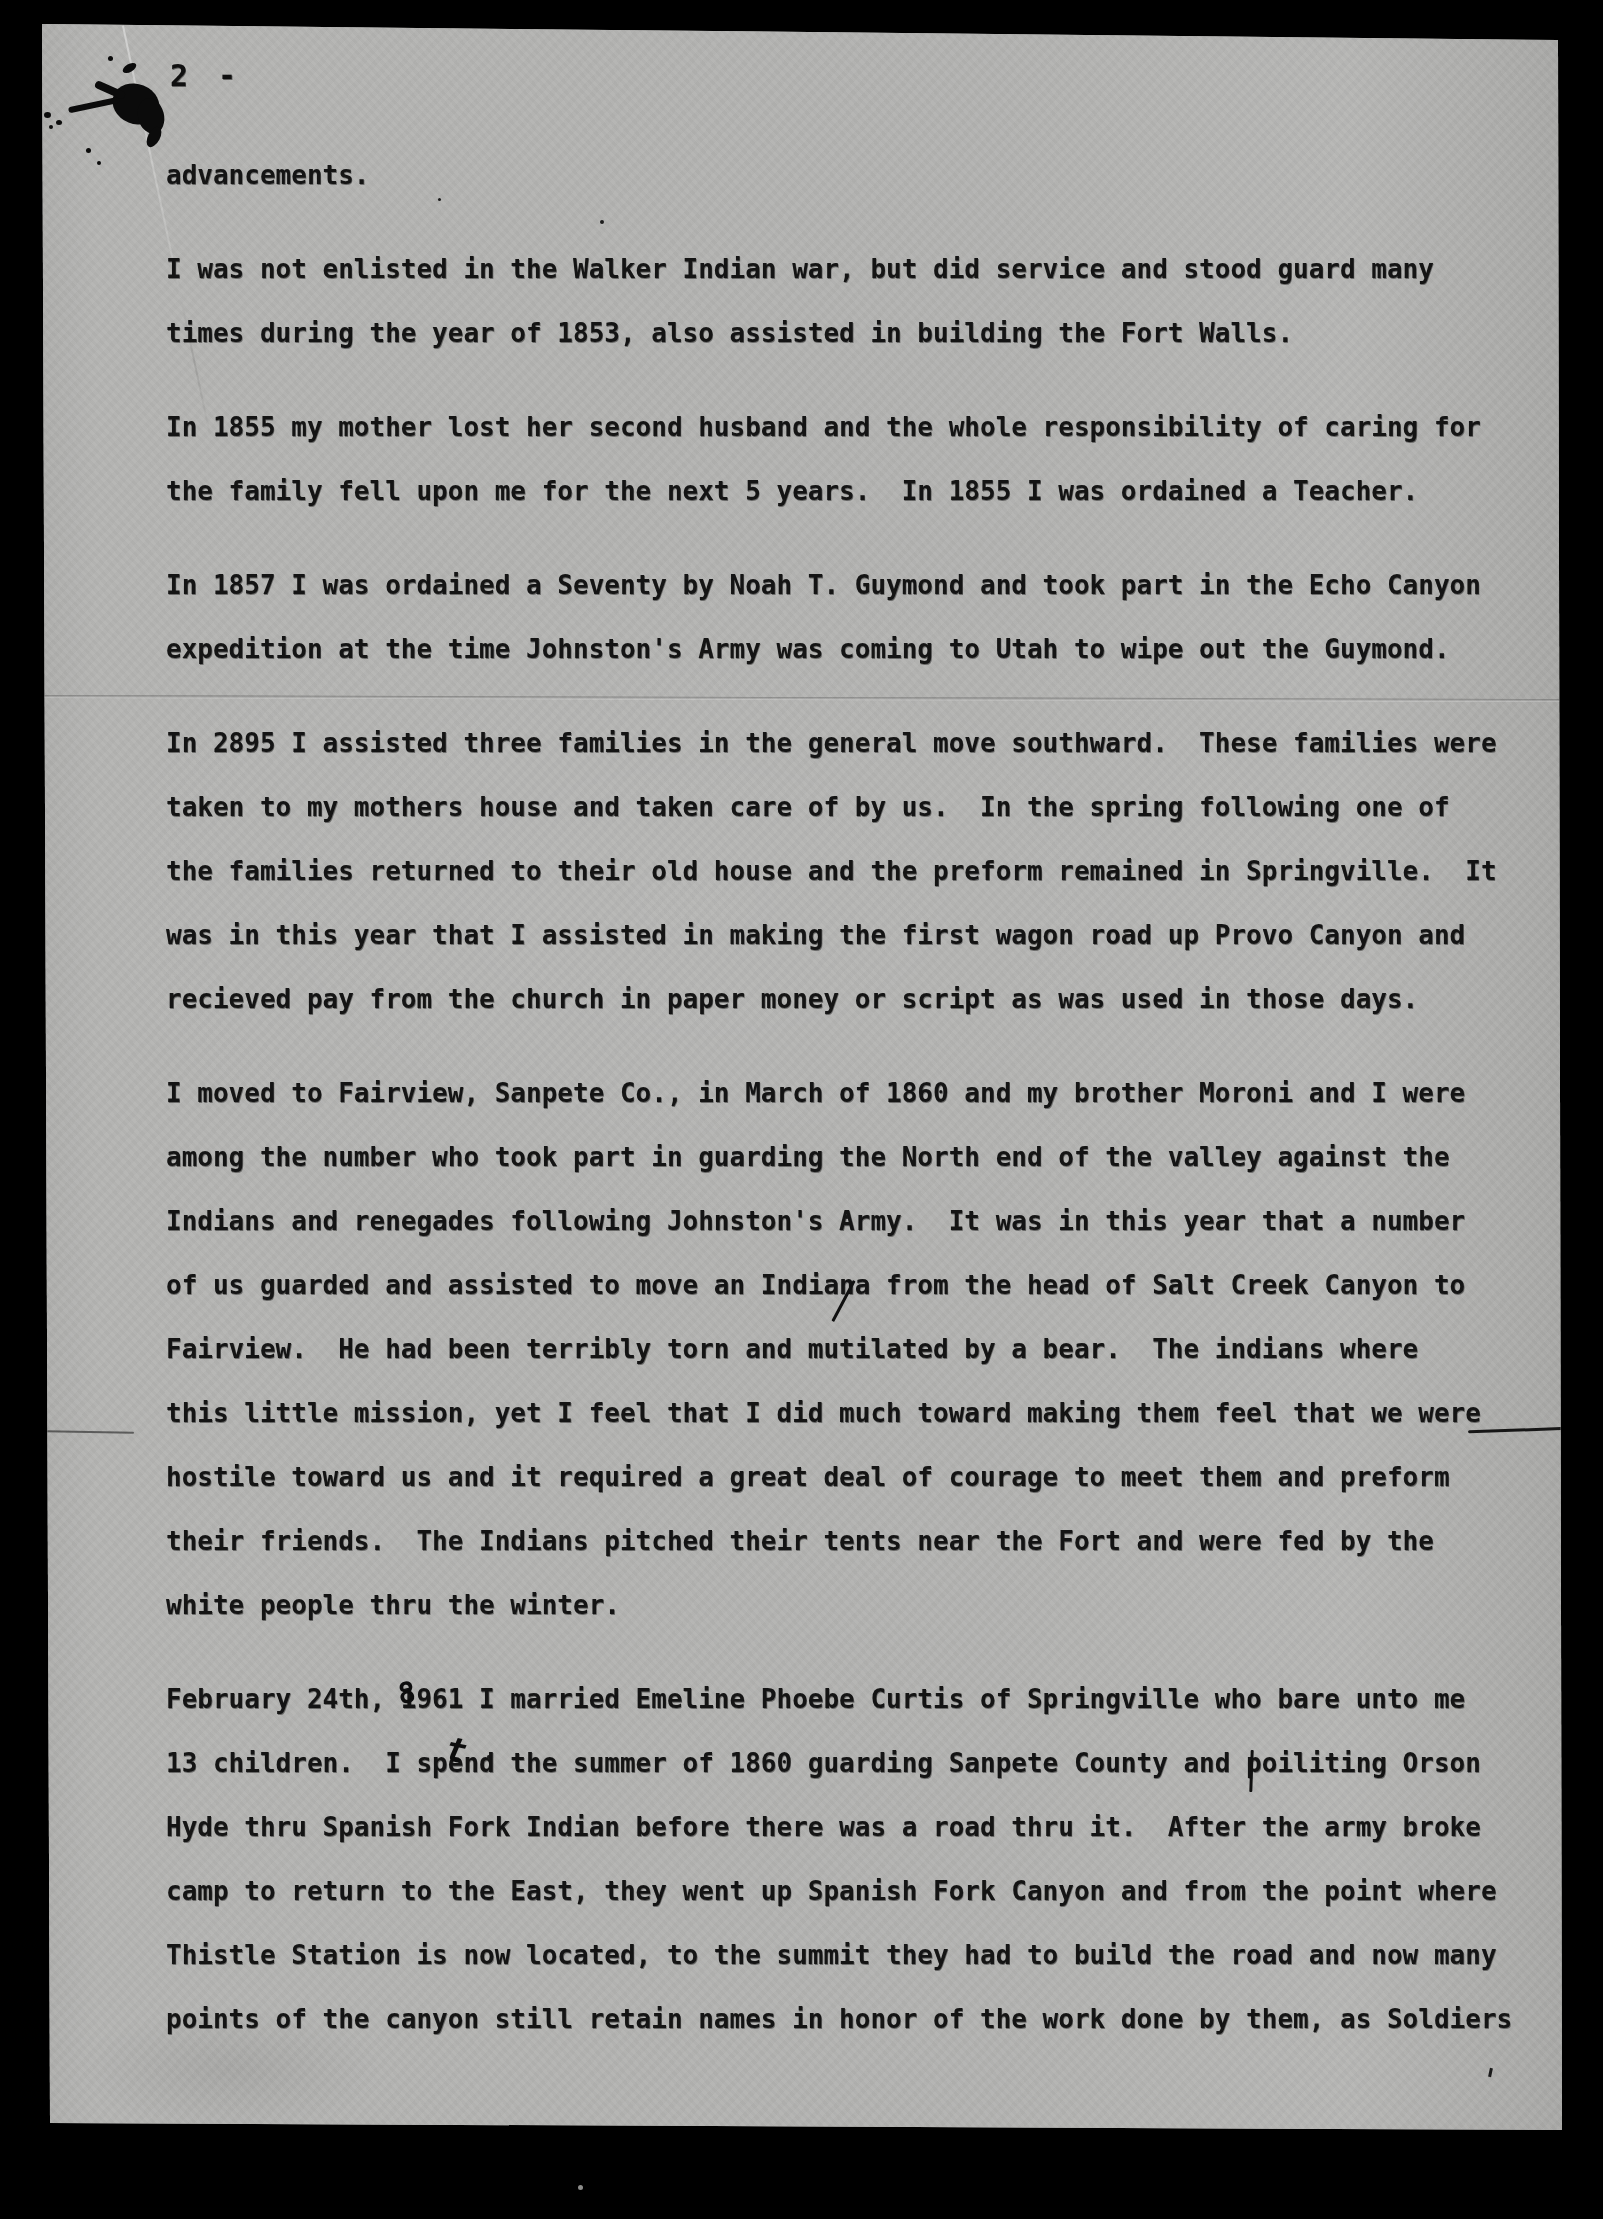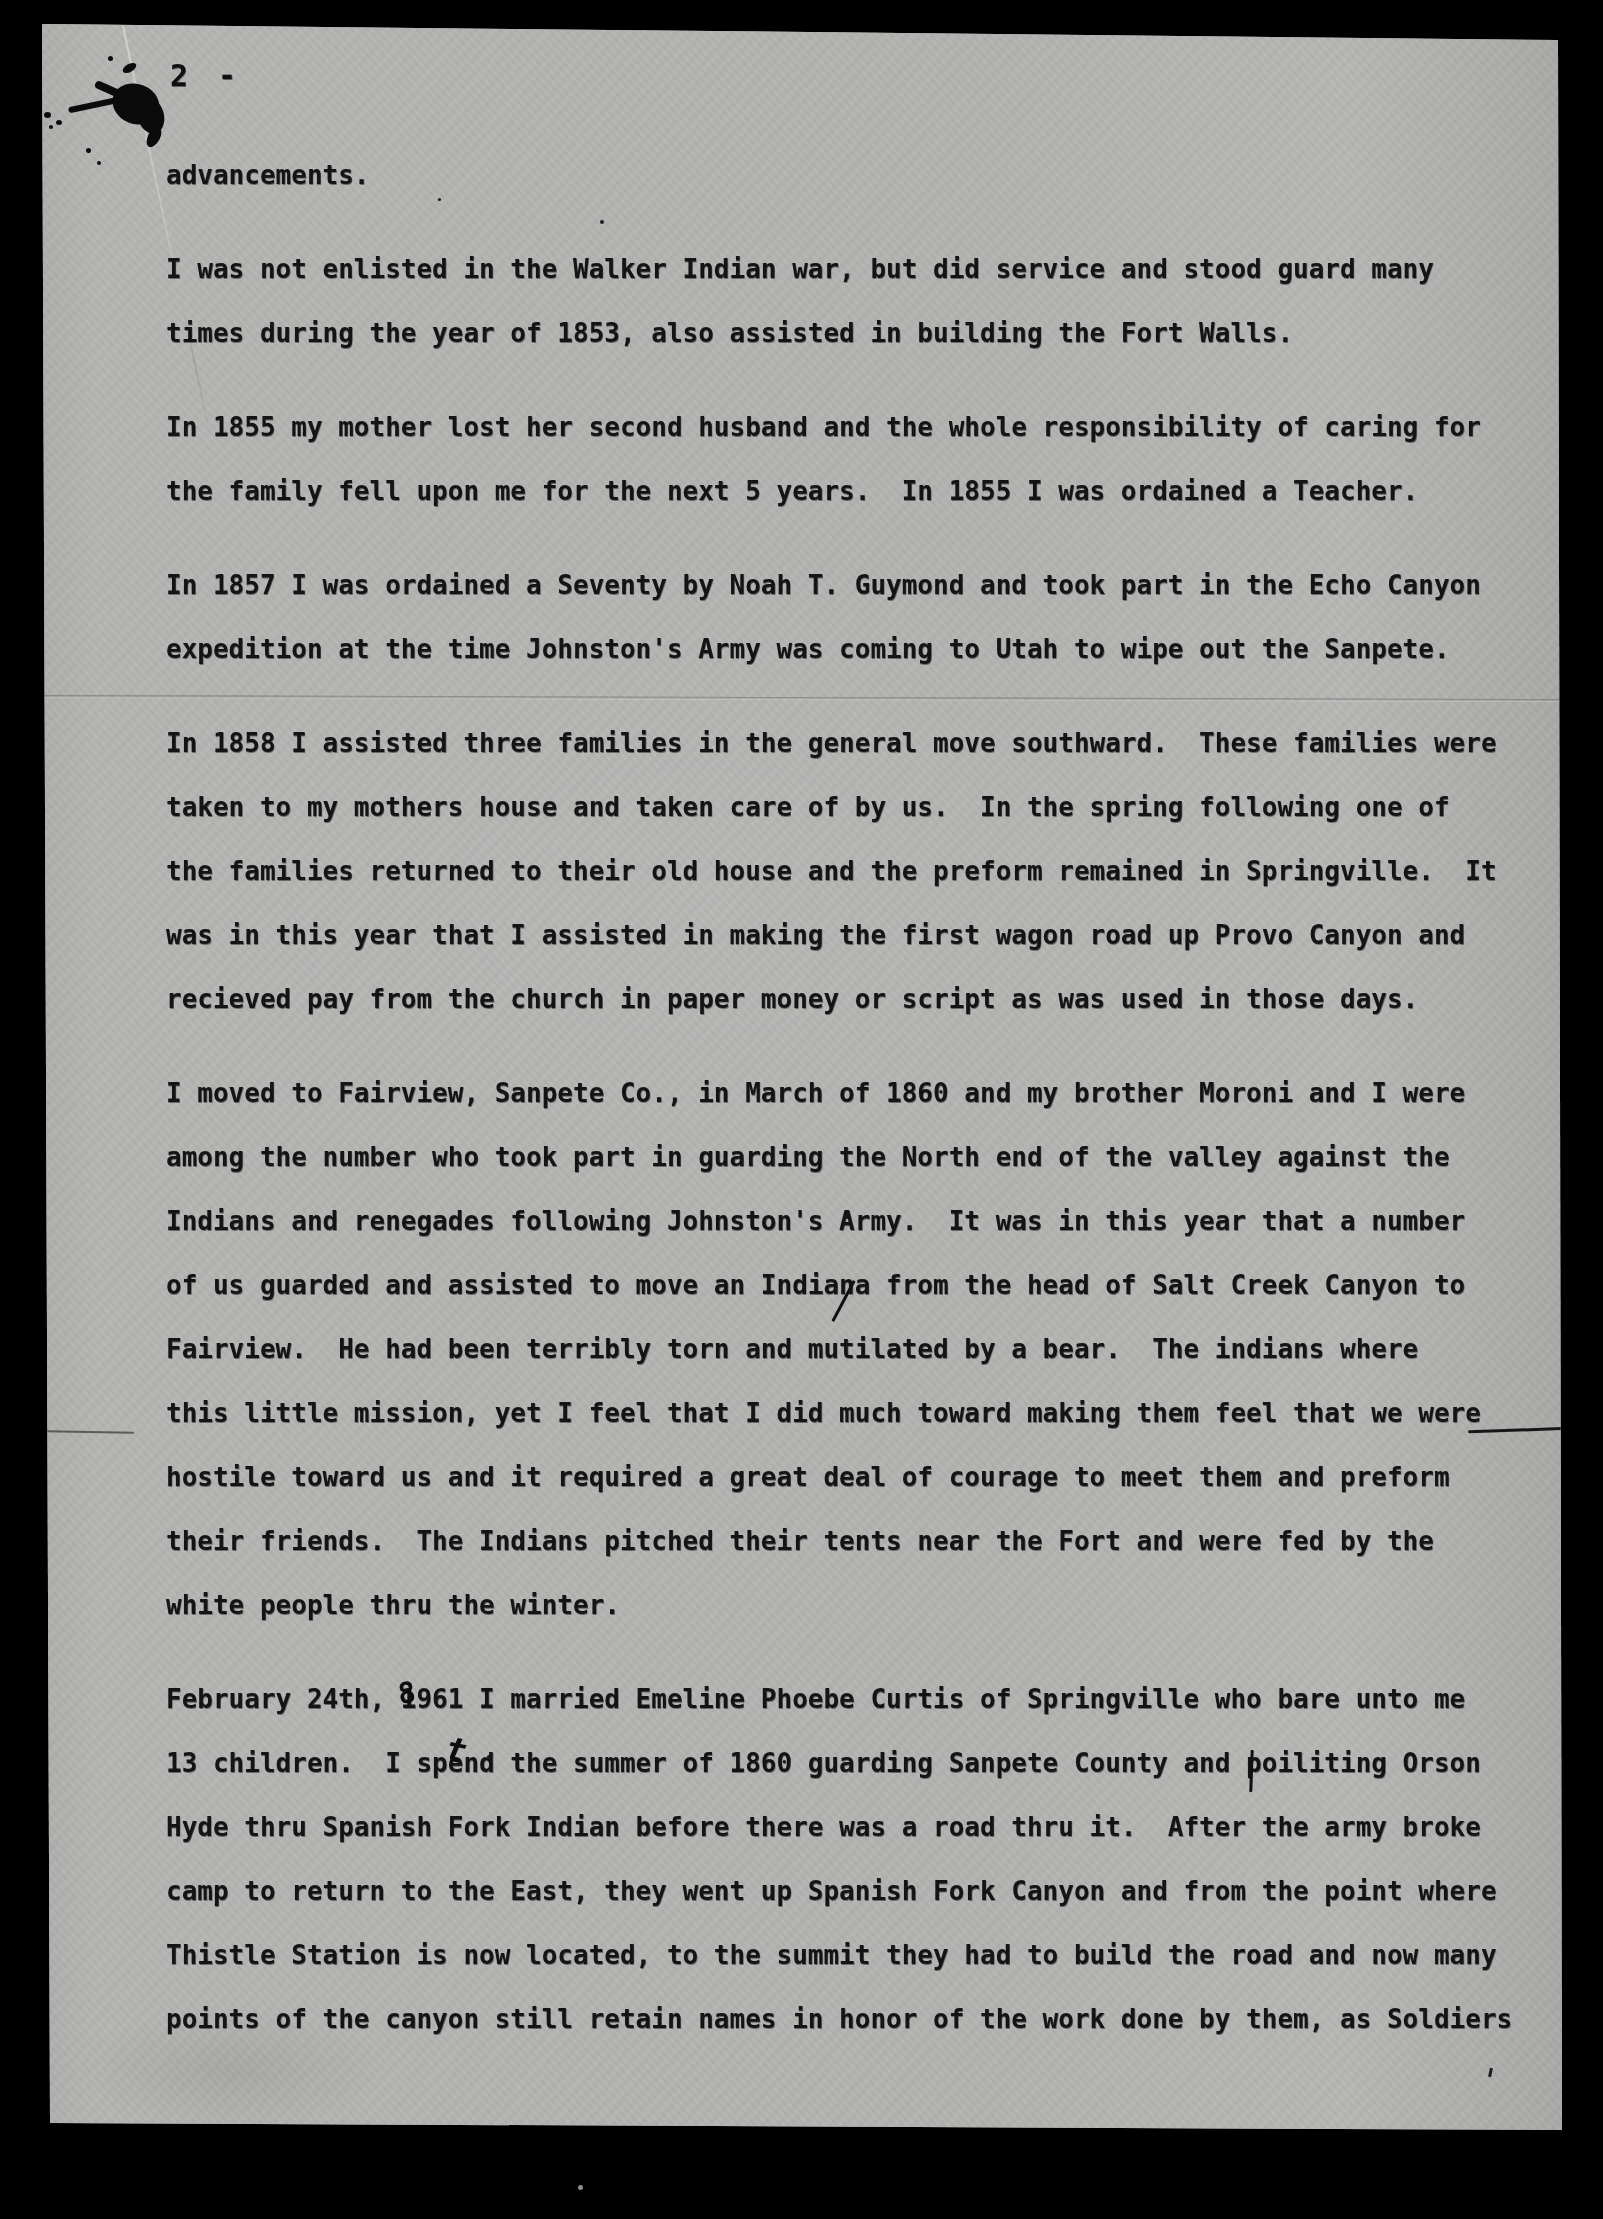--- a/index.html
+++ b/index.html
@@ -86,24 +86,24 @@
       <p>
         <span class="line">I was not enlisted in the Walker Indian war, but did service and stood guard many</span>
         <span class="line">times during the year of 1853, also assisted in building the Fort Walls.</span>
       </p>
       <p>
         <span class="line">In 1855 my mother lost her second husband and the whole responsibility of caring for</span>
         <span class="line">the family fell upon me for the next 5 years.  In 1855 I was ordained a Teacher.</span>
       </p>
       <p>
         <span class="line">In 1857 I was ordained a Seventy by Noah T. Guymond and took part in the Echo Canyon</span>
-        <span class="line">expedition at the time Johnston's Army was coming to Utah to wipe out the Sanpete.</span>
+        <span class="line">expedition at the time Johnston's Army was coming to Utah to wipe out the Guymond.</span>
       </p>
       <p>
-        <span class="line">In 1858 I assisted three families in the general move southward.  These families were</span>
+        <span class="line">In 2895 I assisted three families in the general move southward.  These families were</span>
         <span class="line">taken to my mothers house and taken care of by us.  In the spring following one of</span>
         <span class="line">the families returned to their old house and the preform remained in Springville.  It</span>
         <span class="line">was in this year that I assisted in making the first wagon road up Provo Canyon and</span>
         <span class="line">recieved pay from the church in paper money or script as was used in those days.</span>
       </p>
       <p>
         <span class="line">I moved to Fairview, Sanpete Co., in March of 1860 and my brother Moroni and I were</span>
         <span class="line">among the number who took part in guarding the North end of the valley against the</span>
         <span class="line">Indians and renegades following Johnston's Army.  It was in this year that a number</span>
         <span class="line">of us guarded and assisted to move an Indiana from the head of Salt Creek Canyon to</span>

